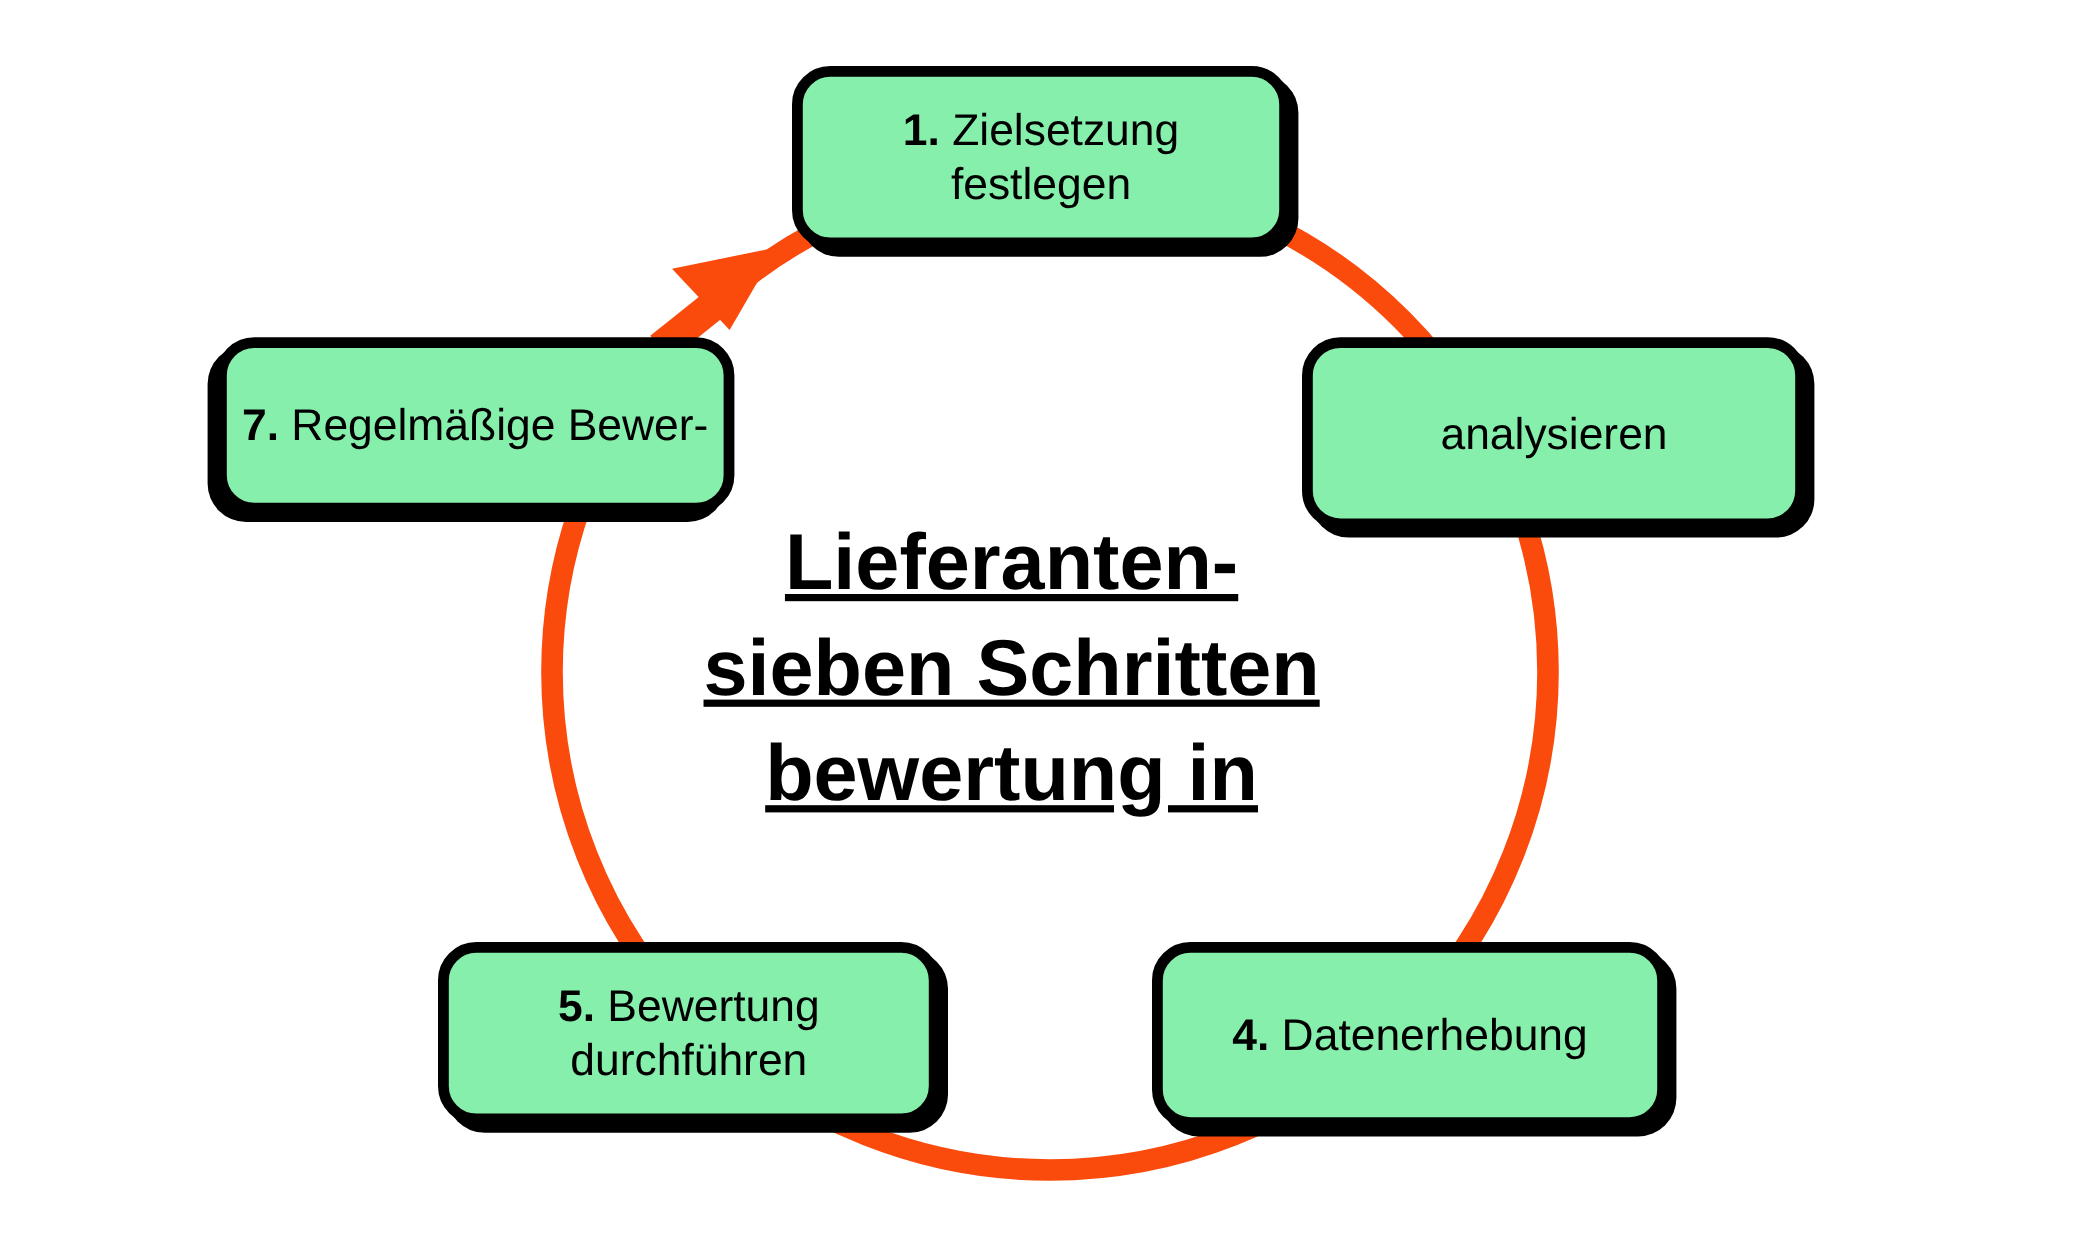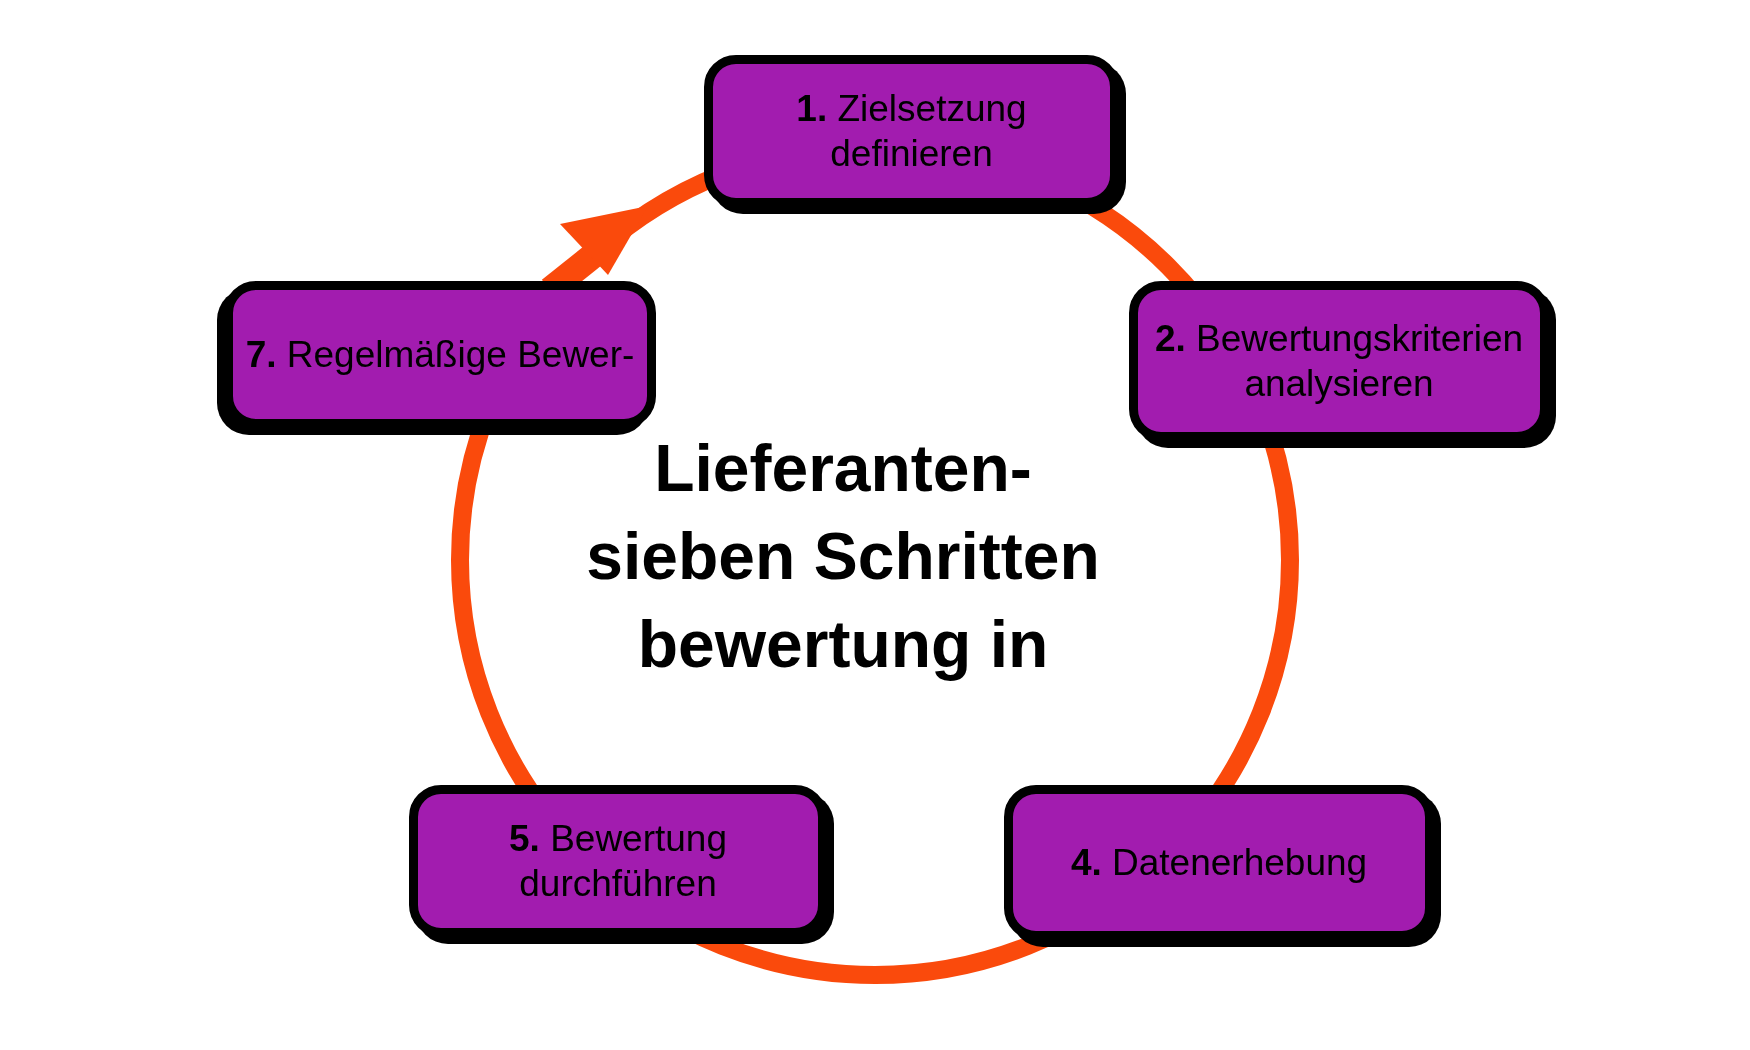--- a/index.html
+++ b/index.html
@@ -10,48 +10,48 @@
     overflow:hidden;
     font-family:"Liberation Sans","DejaVu Sans",sans-serif;
   }
   #ring-layer{
     position:absolute;left:0;top:0;width:1750px;height:1050px;
     z-index:0;
   }
   .box{
     position:absolute;
     box-sizing:border-box;
-    background:#a21caf;
+    background:#86efac;
     border:9px solid #000;
     border-radius:32px;
     box-shadow:7px 7px 0 #000;
     display:flex;
     flex-direction:column;
     justify-content:center;
     align-items:center;
     z-index:1;
     text-align:center;
     font-size:37px;
     line-height:45px;
     color:#000;
-    margin-left:44px;
   }
   .box.shadow-left{box-shadow:-7px 7px 0 #000;gap:16px;}
   .num{font-weight:bold;}
   #title{
     position:absolute;
     left:843px;top:424px;
     transform:translateX(-50%);
     z-index:1;
     text-align:center;
     font-weight:bold;
     font-size:66px;
     line-height:88px;
     color:#000;
     white-space:nowrap;
+    text-decoration:underline;
   }
 </style>
 </head>
 <body>
 
 <div id="canvas">
 
   <svg id="ring-layer" width="1750" height="1050" viewBox="0 0 1750 1050">
     <circle cx="875" cy="560" r="415" fill="none" stroke-width="18" stroke="#FA4A0C"></circle>
     <line x1="550" y1="290" x2="610" y2="242" stroke-width="26" stroke="#FA4A0C"></line>
@@ -59,25 +59,24 @@
   </svg>
 
   <div id="title">
     <div>Lieferanten-</div>
     <div>sieben Schritten</div>
     <div>bewertung in</div>
   </div>
 
   <div class="box" style="left:660px;top:55px;width:415px;height:152px">
     <div><span class="num">1.</span> <span>Zielsetzung</span></div>
-    <div>definieren</div>
+    <div>festlegen</div>
   </div>
 
   <div class="box" style="left:1085px;top:281px;width:420px;height:160px">
-    <div><span class="num">2.</span> <span>Bewertungskriterien</span></div>
     <div>analysieren</div>
   </div>
 
 
   <div class="box" style="left:960px;top:785px;width:430px;height:155px">
     <div><span class="num">4.</span> <span>Datenerhebung</span></div>
   </div>
 
   <div class="box" style="left:365px;top:785px;width:418px;height:152px">
     <div><span class="num">5.</span> <span>Bewertung</span></div>

